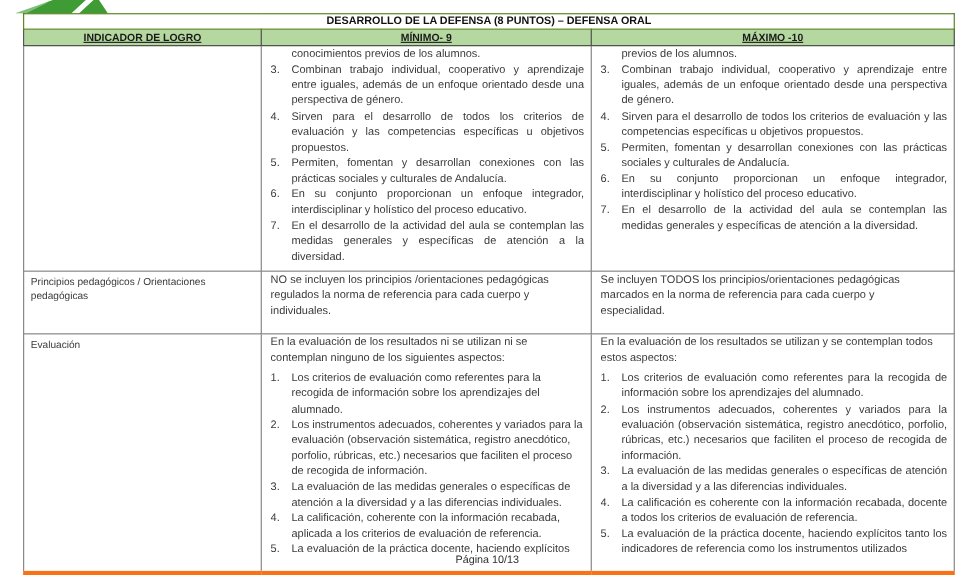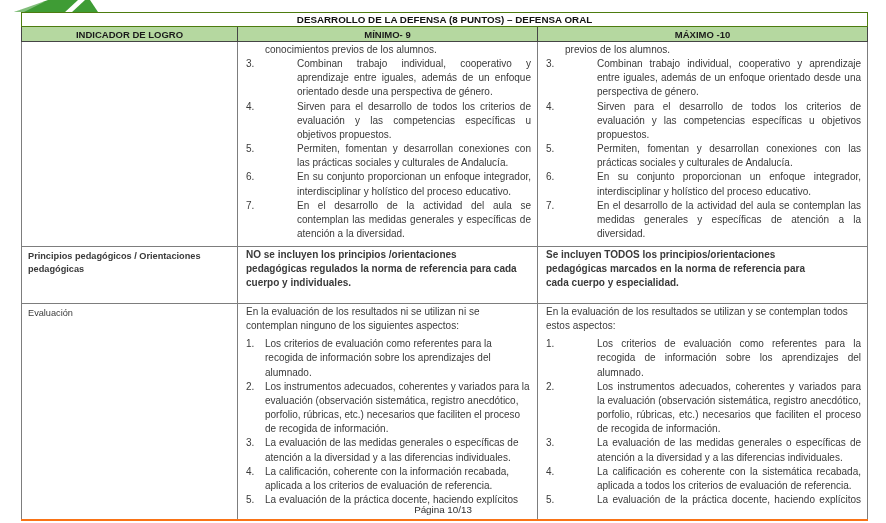--- a/index.html
+++ b/index.html
@@ -12,35 +12,35 @@
     position:absolute;left:21px;top:12px;width:846px;
     border-collapse:collapse;table-layout:fixed;
   }
   table.rubric td{border:1px solid #7d7d7d;vertical-align:top;}
   tr.title-row td{
     border:1px solid #4d7c0f;text-align:center;font-weight:bold;
     font-size:9.8px;padding:1px 2px;height:11px;color:#111;
   }
   tr.header-row td{
     border:1px solid #454545;background:#b5d8a0;text-align:center;
-    font-weight:bold;font-size:9.5px;padding:1.5px 2px;height:11px;color:#1a1a1a;
+    font-weight:bold;font-size:9.5px;padding:1.5px 2px;height:11px;color:#1a1a1a;text-decoration:underline;
   }
   td.c-ind{padding:3px 5px 3px 6px;font-size:9.2px;line-height:13px;}
   td.c-body{padding:1px 6px 3px 8px;font-size:10px;line-height:14.15px;}
   tr.r1 td{height:198px;}
-  tr.r2 td{height:50px;font-weight:bold;}
-  tr.r3 td{height:209px;border-bottom:2px solid #f97316;}
+  tr.r2 td{height:50px;}
+  tr.r3 td{height:209px;border-bottom:4px solid #f97316;}
   .clip{overflow:hidden;max-height:204px;}
   .cont{margin-left:19px;}
   .intro{margin-bottom:4px;}
   .intro.narrow{max-width:272px;}
   .li{display:flex;}
   .num{width:19px;flex:none;}
   .txt{flex:1;}
-  .justify .txt{text-align:justify;margin-left:32px;}
+  .justify .txt{text-align:justify;}
   .footer{
     position:absolute;left:0;top:504px;width:886px;text-align:center;
     font-size:9.8px;color:#2e2e2e;
   }
 </style>
 </head>
 <body>
 
 <div class="page">
 
@@ -172,21 +172,21 @@
                 <div class="li">
                   <span class="num">2.</span>
                   <span class="txt">Los instrumentos adecuados, coherentes y variados para la evaluación (observación sistemática, registro anecdótico, porfolio, rúbricas, etc.) necesarios que faciliten el proceso de recogida de información.</span>
                 </div>
                 <div class="li">
                   <span class="num">3.</span>
                   <span class="txt">La evaluación de las medidas generales o específicas de atención a la diversidad y a las diferencias individuales.</span>
                 </div>
                 <div class="li">
                   <span class="num">4.</span>
-                  <span class="txt">La calificación es coherente con la sistemática recabada, aplicada a todos los criterios de evaluación de referencia.</span>
+                  <span class="txt">La calificación es coherente con la información recabada, docente a todos los criterios de evaluación de referencia.</span>
                 </div>
                 <div class="li">
                   <span class="num">5.</span>
                   <span class="txt">La evaluación de la práctica docente, haciendo explícitos tanto los indicadores de referencia como los instrumentos utilizados</span>
                 </div>
               </div>
         </div>
       </td>
     </tr>
   </tbody>

